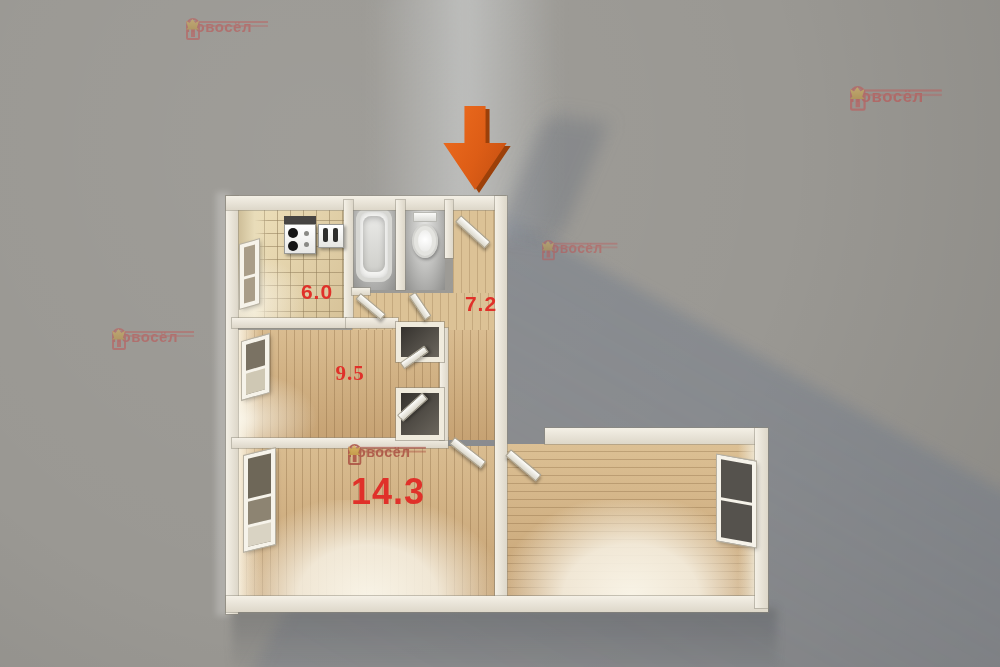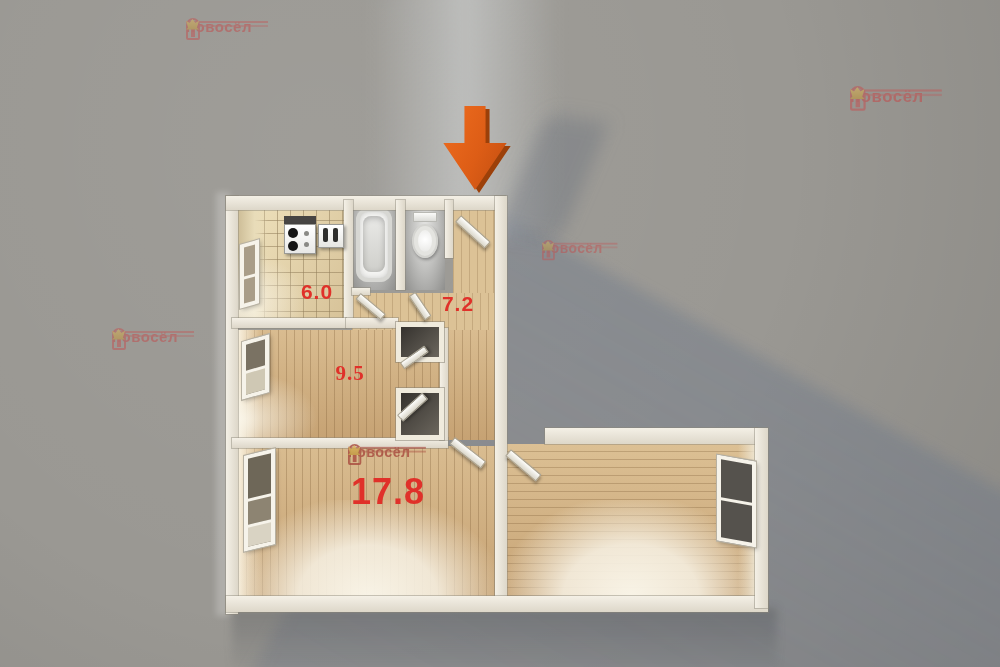--- a/index.html
+++ b/index.html
@@ -209,23 +209,23 @@
 
   <div class="door" style="left:458px;top:214px;width:40px;height:9px;transform:rotate(42deg);"></div>
   <div class="door" style="left:358px;top:292px;width:33px;height:8px;transform:rotate(40deg);"></div>
   <div class="door" style="left:412px;top:290px;width:29px;height:8px;transform:rotate(56deg);"></div>
   <div class="door" style="left:402px;top:362px;width:30px;height:8px;transform:rotate(-35deg);"></div>
   <div class="door" style="left:400px;top:414px;width:34px;height:9px;transform:rotate(-42deg);"></div>
   <div class="door" style="left:452px;top:436px;width:40px;height:9px;transform:rotate(38deg);"></div>
   <div class="door" style="left:508px;top:448px;width:40px;height:9px;transform:rotate(40deg);"></div>
 
   <div class="arealabel lab-s" style="left:317px;top:292px;">6.0</div>
-  <div class="arealabel lab-s" style="left:458px;top:304px;">7.2</div>
+  <div class="arealabel lab-s" style="left:481px;top:304px;">7.2</div>
   <div class="arealabel lab-s" style="left:350px;top:373px;font-family:Liberation Serif, serif;">9.5</div>
-  <div class="arealabel lab-l" style="left:388px;top:492px;">17.8</div>
+  <div class="arealabel lab-l" style="left:388px;top:492px;">14.3</div>
 
   <div class="arrow">
     <div class="edge"></div>
     <div class="body"></div>
   </div>
 
   <div class="wm wm1">
     <span class="wm-house">
         <i></i>
       </span>

